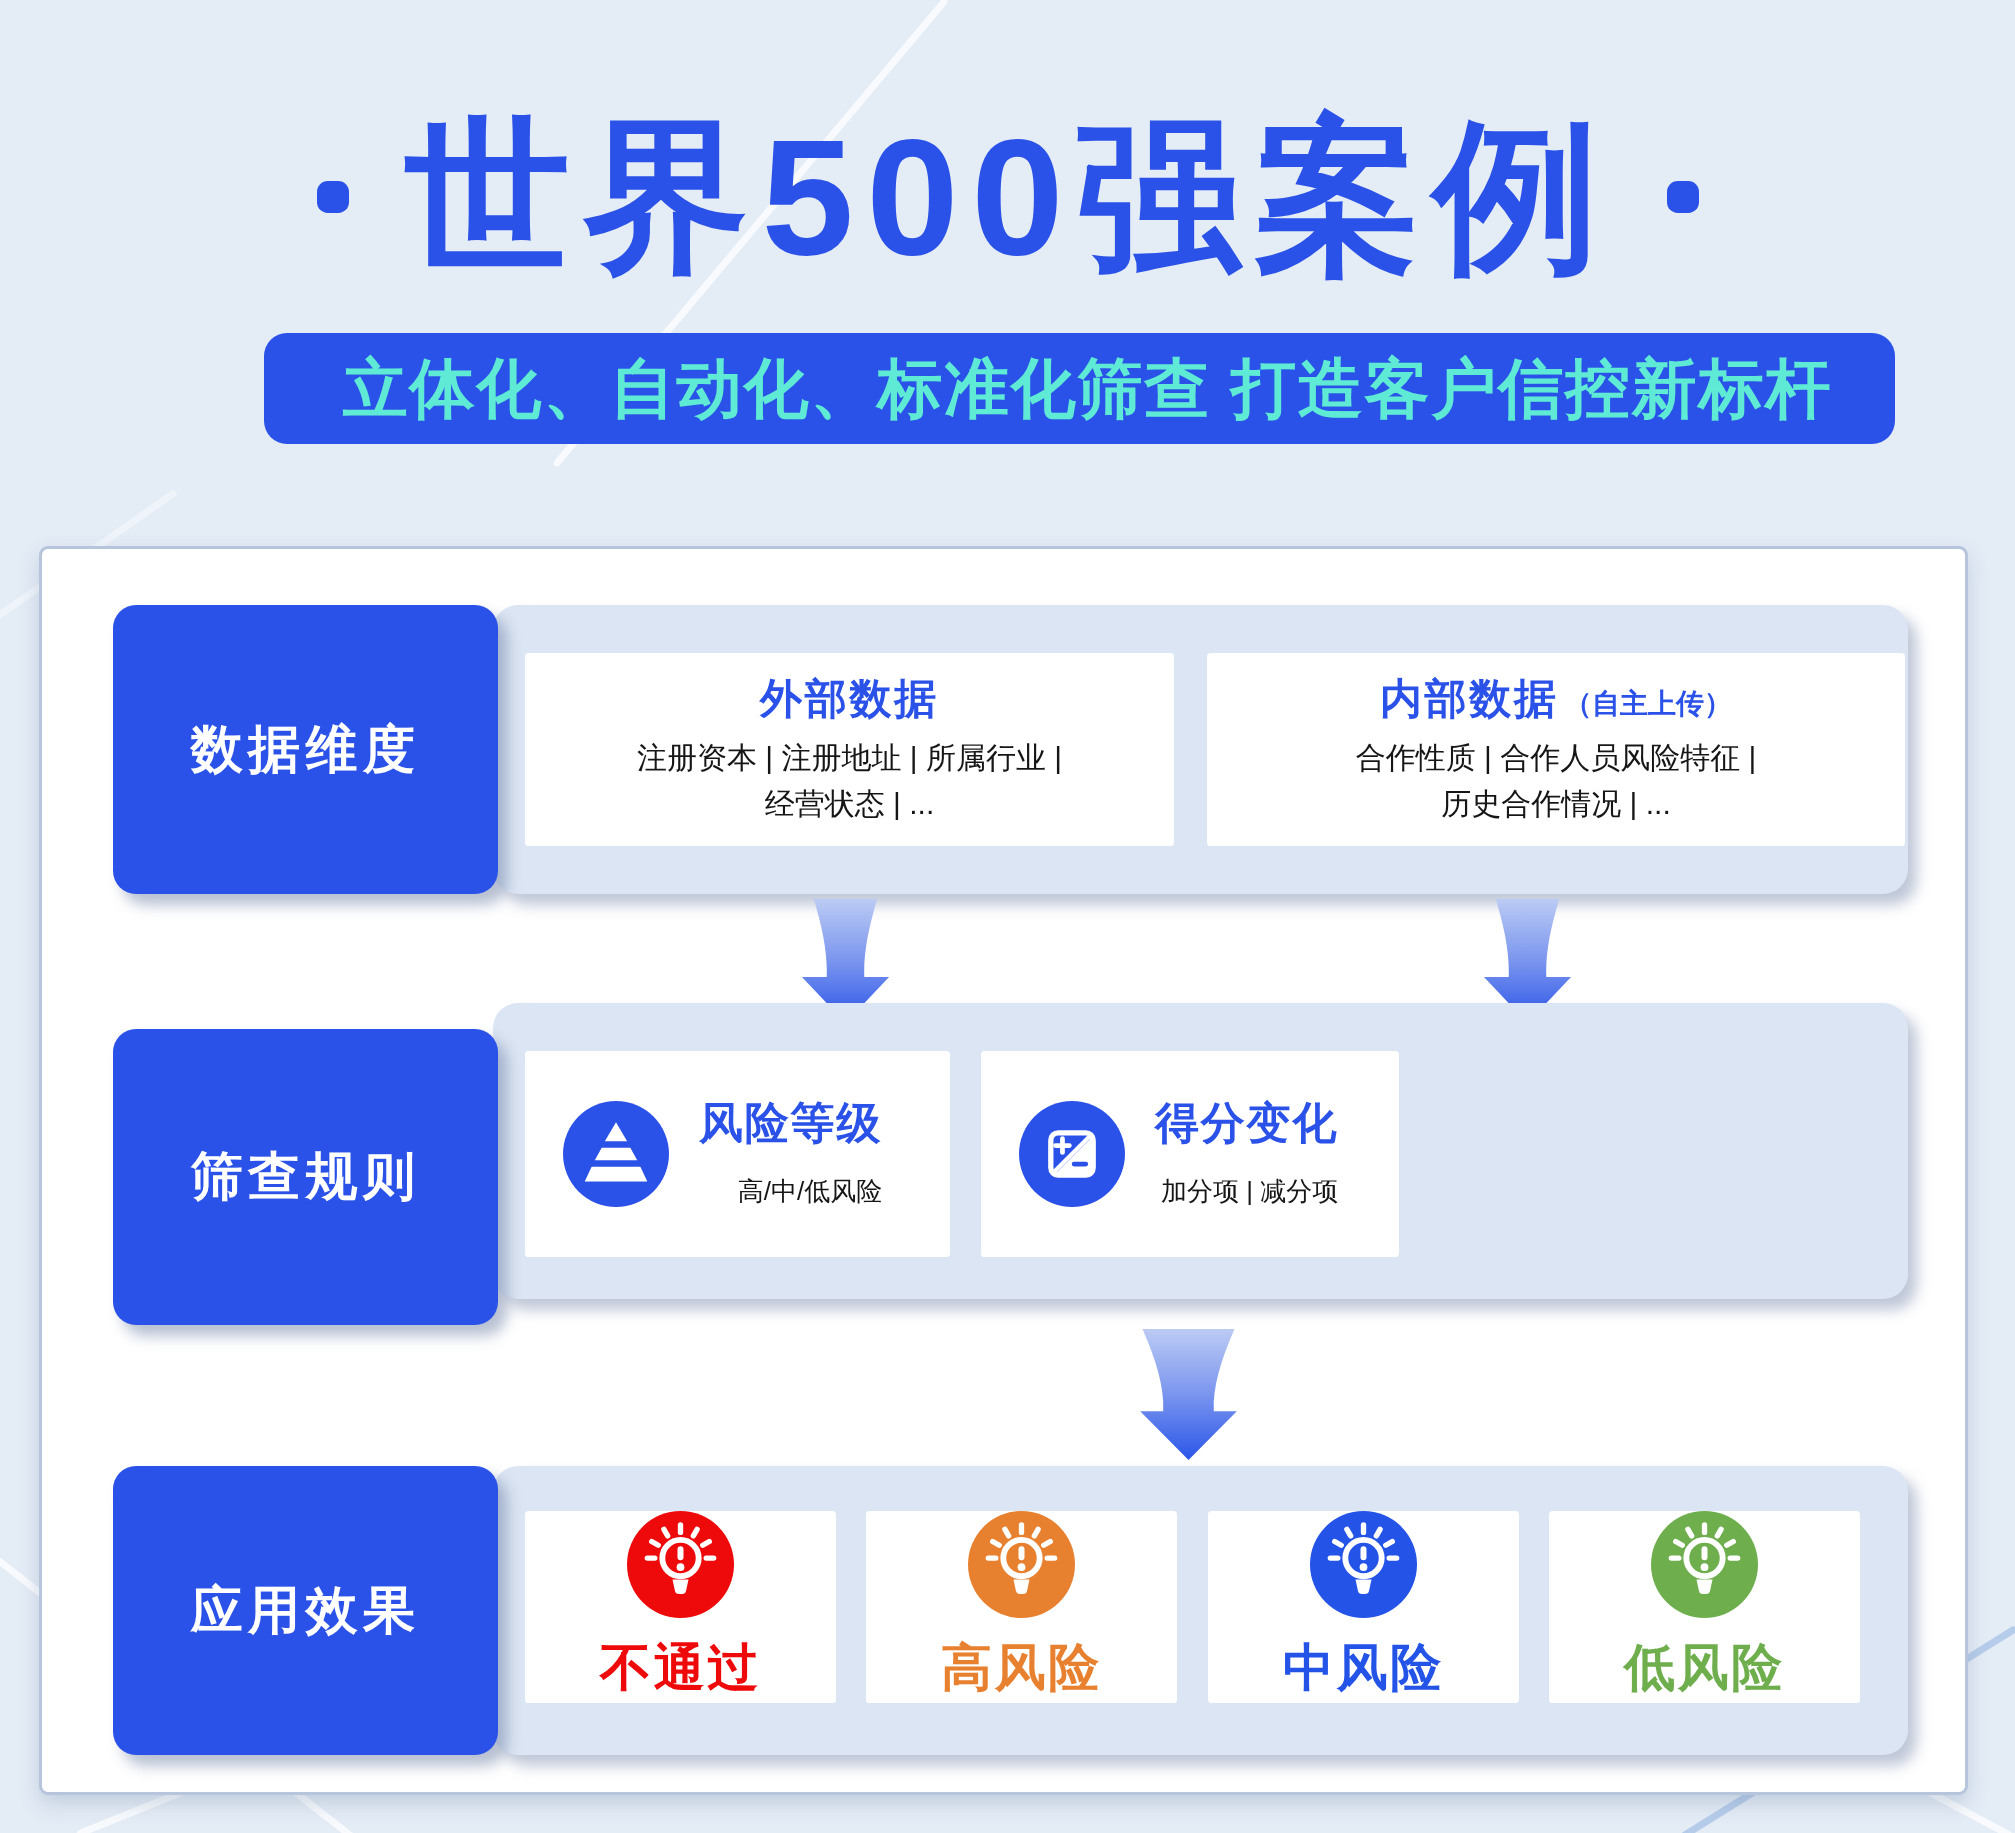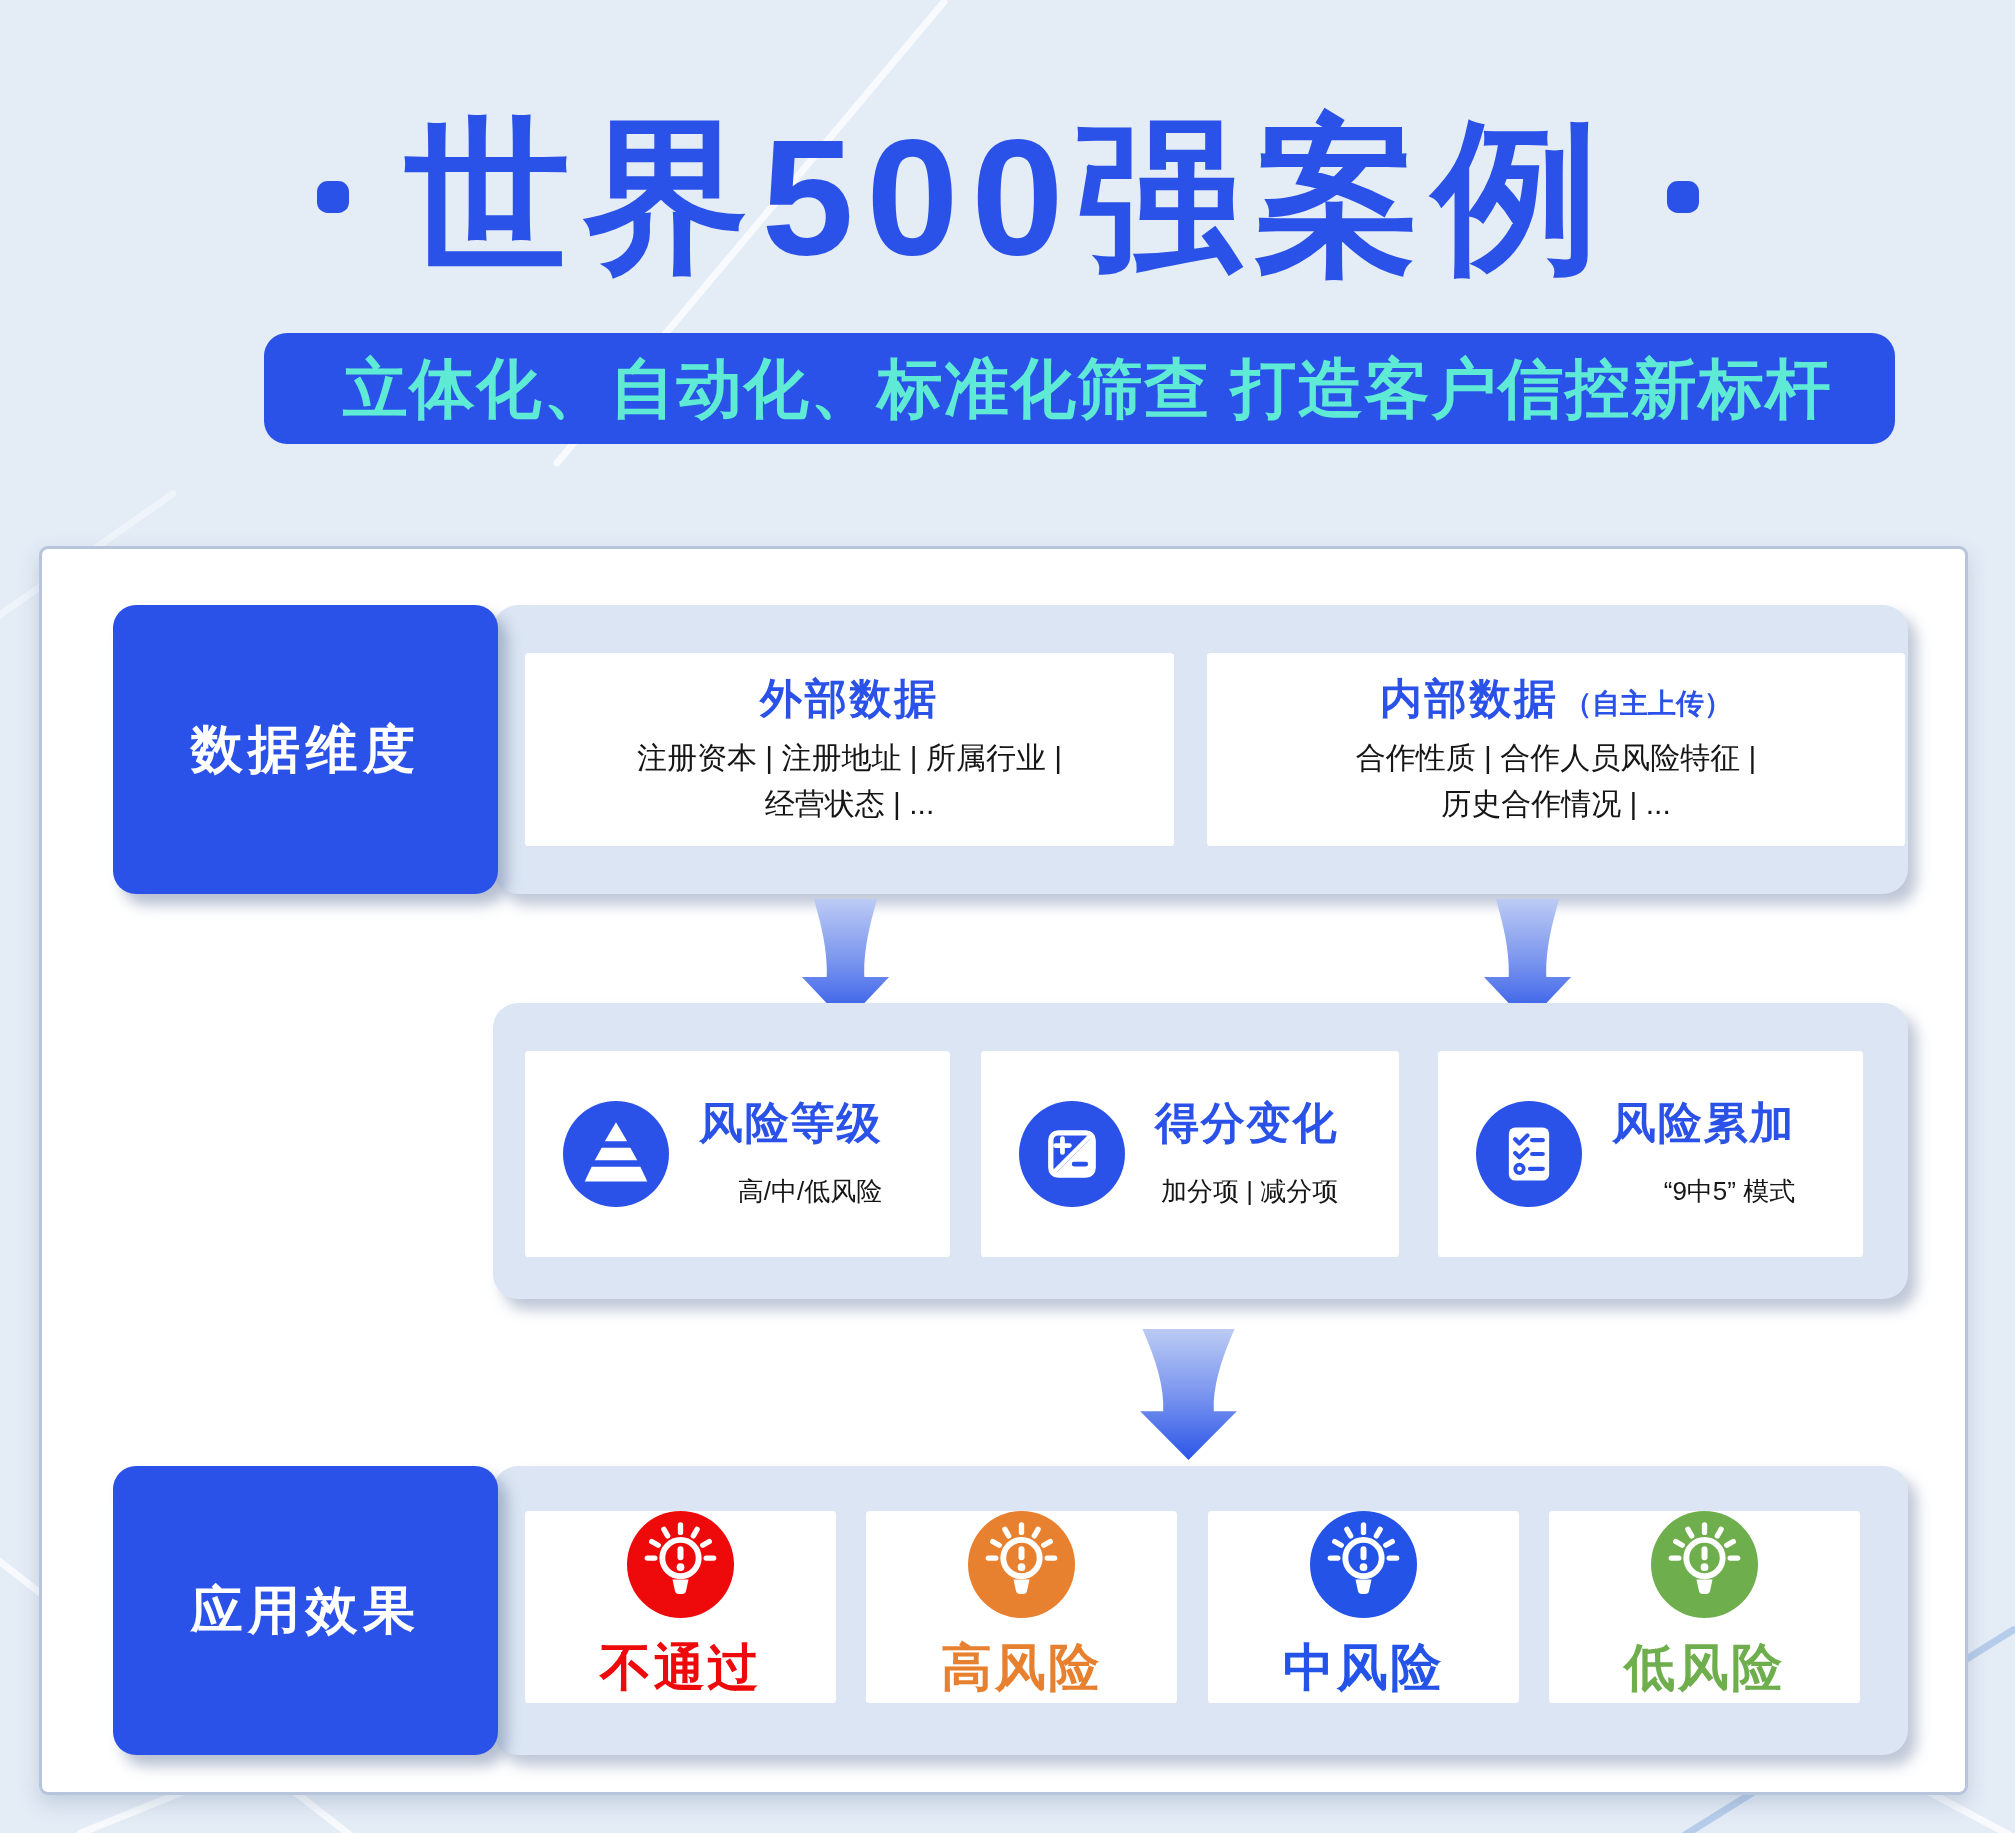--- a/index.html
+++ b/index.html
@@ -135,20 +135,21 @@
     </div>
   </div>
 
   <svg class="arrow arr-1" viewBox="0 0 100 140" preserveAspectRatio="none">
     <path d="M18 0 C27 34 32 62 31 88 L6 88 L50 140 L94 88 L69 88 C68 62 73 34 82 0 Z" fill="url(#arrowGrad)"></path>
   </svg>
   <svg class="arrow arr-2" viewBox="0 0 100 140" preserveAspectRatio="none">
     <path d="M18 0 C27 34 32 62 31 88 L6 88 L50 140 L94 88 L69 88 C68 62 73 34 82 0 Z" fill="url(#arrowGrad)"></path>
   </svg>
 
+  <div class="row-label lbl-2">筛查规则</div>
   <div class="row-panel pnl-2">
 
     <div class="rule-card rc-1">
       <svg class="rule-icon" viewBox="0 0 100 100">
         <circle cx="50" cy="50" r="50" fill="currentColor"></circle>
         <path d="M50 20 L60.5 38 L39.5 38 Z" fill="#fff"></path>
         <path d="M36.5 44 L63.5 44 L70 56 L30 56 Z" fill="#fff"></path>
         <path d="M27 62 L73 62 L79.5 76 L20.5 76 Z" fill="#fff"></path>
       </svg>
       <div>
@@ -166,36 +167,20 @@
         <line x1="34.5" y1="42" x2="47.5" y2="42" stroke="#fff" stroke-width="4.5" stroke-linecap="round"></line>
         <line x1="41" y1="35.5" x2="41" y2="48.5" stroke="#fff" stroke-width="4.5" stroke-linecap="round"></line>
         <line x1="52" y1="59.5" x2="63" y2="59.5" stroke="currentColor" stroke-width="4.5" stroke-linecap="round"></line>
       </svg>
       <div>
         <div class="rule-title">得分变化</div>
         <div class="rule-sub">加分项 | 减分项</div>
       </div>
     </div>
 
-    <div class="rule-card rc-3">
-      <svg class="rule-icon" viewBox="0 0 100 100">
-        <circle cx="50" cy="50" r="50" fill="currentColor"></circle>
-        <rect x="31" y="25" width="38" height="50" rx="6" fill="#fff"></rect>
-        <path d="M37 36 l4 4 l7.5 -7.5" fill="none" stroke="currentColor" stroke-width="4" stroke-linecap="round" stroke-linejoin="round"></path>
-        <path d="M37 49 l4 4 l7.5 -7.5" fill="none" stroke="currentColor" stroke-width="4" stroke-linecap="round" stroke-linejoin="round"></path>
-        <circle cx="41" cy="64" r="4" fill="none" stroke="currentColor" stroke-width="3.5"></circle>
-        <line x1="53" y1="37" x2="63" y2="37" stroke="currentColor" stroke-width="4" stroke-linecap="round"></line>
-        <line x1="53" y1="50" x2="63" y2="50" stroke="currentColor" stroke-width="4" stroke-linecap="round"></line>
-        <line x1="51" y1="64" x2="63" y2="64" stroke="currentColor" stroke-width="4" stroke-linecap="round"></line>
-      </svg>
-      <div>
-        <div class="rule-title">风险累加</div>
-        <div class="rule-sub">“9中5” 模式</div>
-      </div>
-    </div>
   </div>
 
   <svg class="arrow arr-3" viewBox="0 0 100 140" preserveAspectRatio="none">
     <path d="M10 0 C22 34 29 62 28 88 L8 88 L50 140 L92 88 L72 88 C71 62 78 34 90 0 Z" fill="url(#arrowGrad)"></path>
   </svg>
 
   <div class="row-label lbl-3">应用效果</div>
   <div class="row-panel pnl-3">
 
     <div class="result-card res-1">

